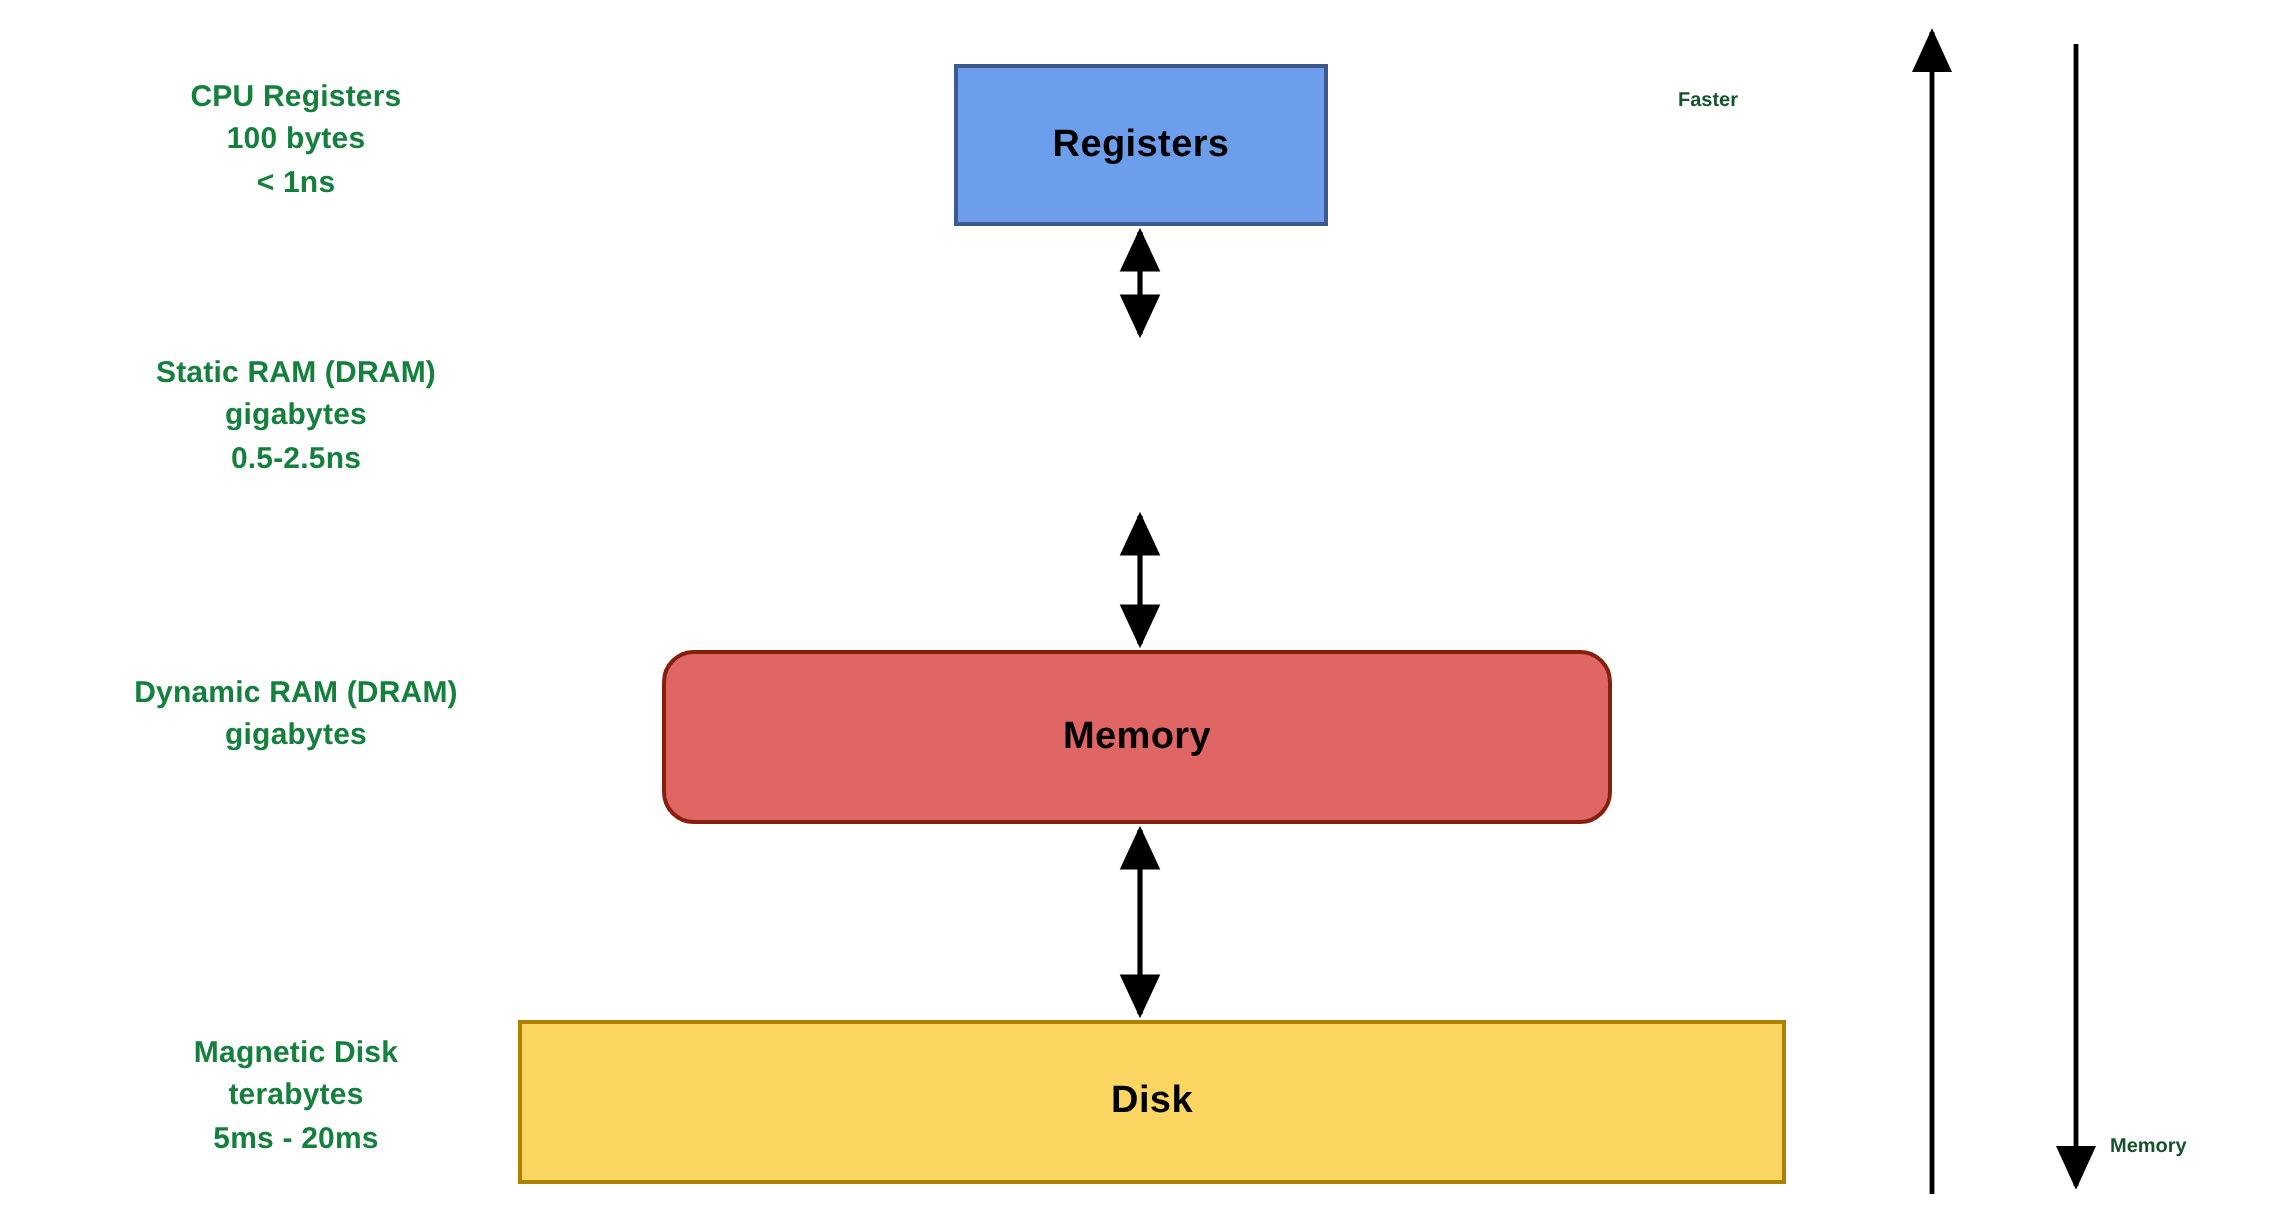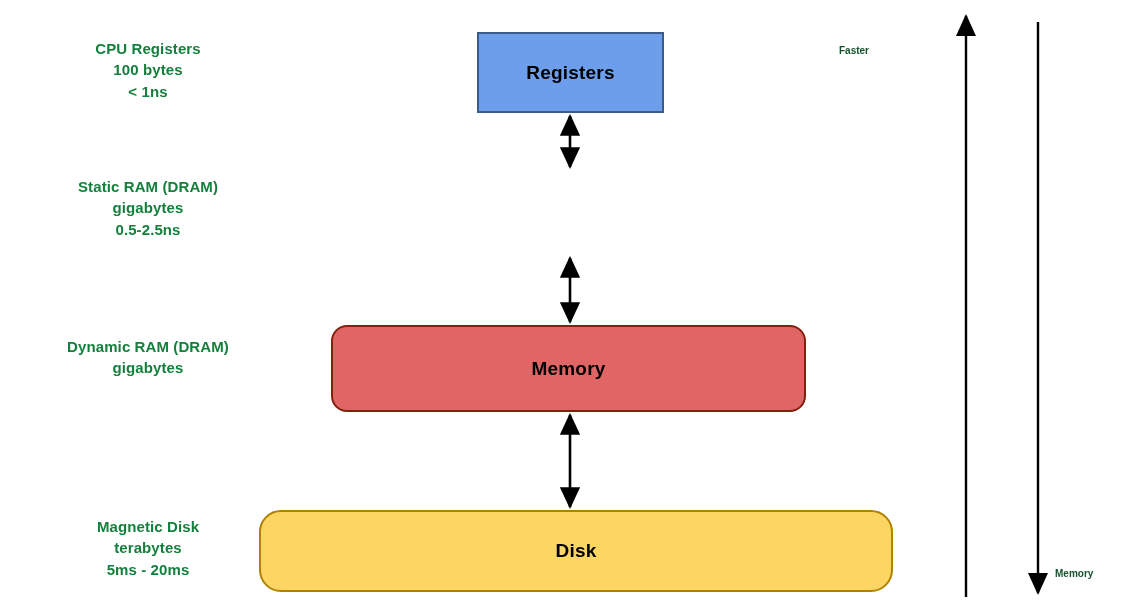--- a/index.html
+++ b/index.html
@@ -128,20 +128,20 @@
 
   <div class="tier-box box-registers" style="background:#6D9EEB; border-color:#3C5A8C;">
     <span class="tier-text">Registers</span>
   </div>
 
 
   <div class="tier-box box-memory" style="background:#E06666; border-color:#85200C;border-radius:16px;">
     <span class="tier-text">Memory</span>
   </div>
 
-  <div class="tier-box box-disk" style="background:#FCD662; border-color:#B08000;border-radius:22px;">
+  <div class="tier-box box-disk" style="background:#FCD662; border-color:#B08000;">
     <span class="tier-text">Disk</span>
   </div>
 
   <div class="axis-label axis-faster">Faster</div>
   <div class="axis-label axis-larger">Memory</div>
 
 </div>
 
 </body></html>

